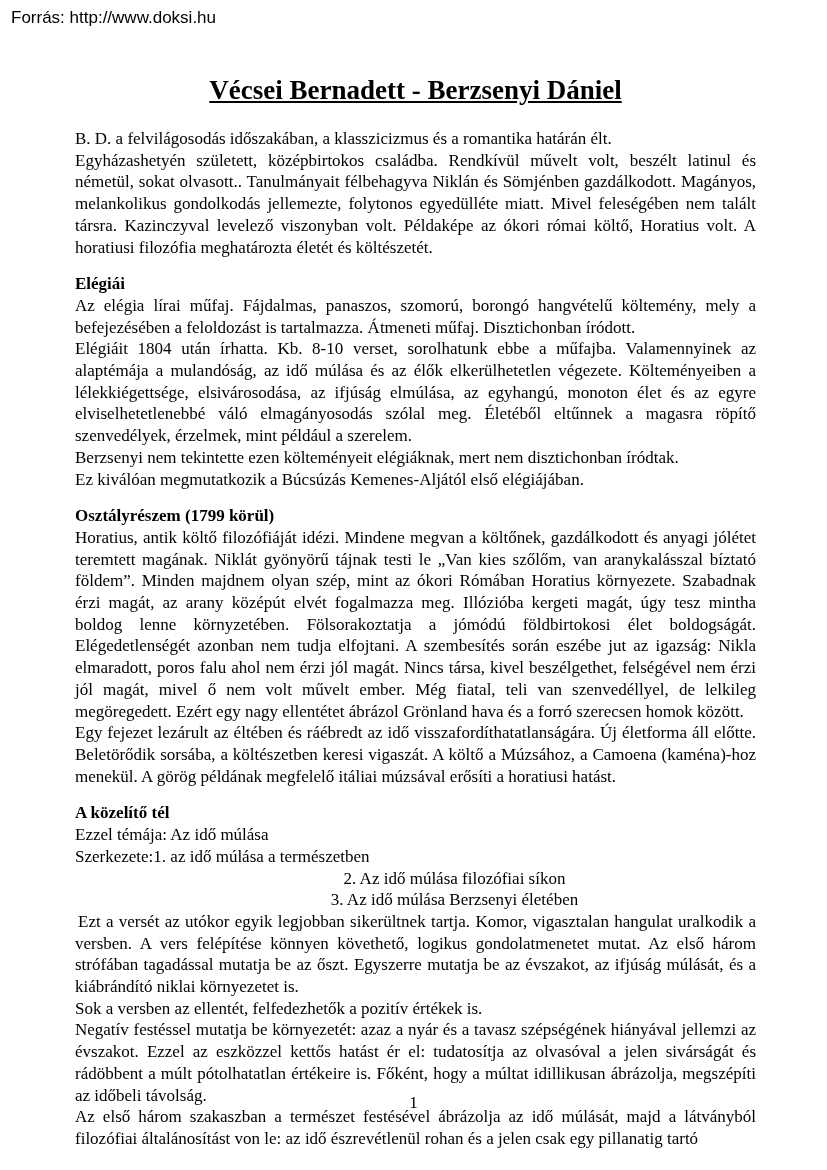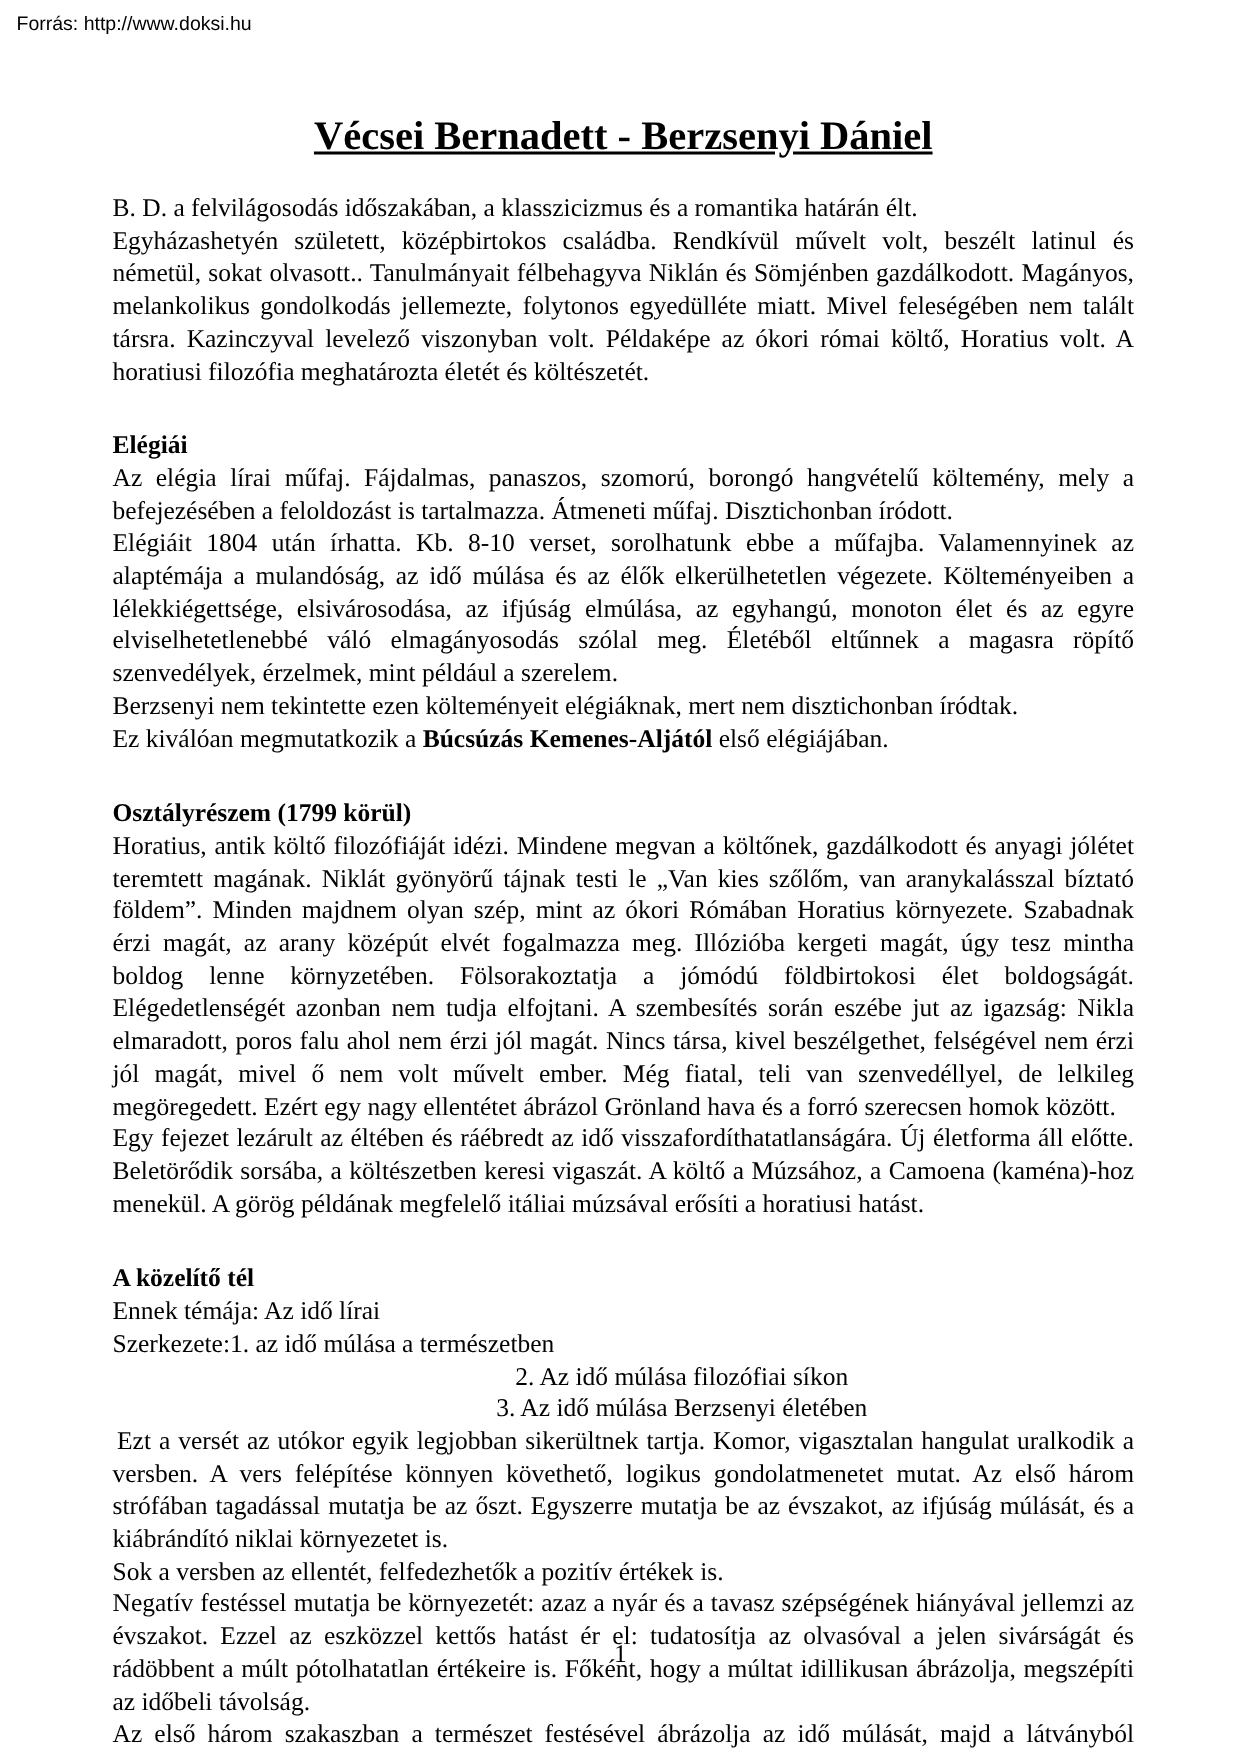--- a/index.html
+++ b/index.html
@@ -10,21 +10,21 @@
     color: #000000;
     font-family: "Liberation Serif", serif;
     position: relative;
     overflow: hidden;
   }
   .source-line {
     position: absolute;
     left: 11px;
     top: 8px;
     font-family: "Liberation Sans", sans-serif;
-    font-size: 13px;
+    font-size: 17px;
     color: #000000;
   }
   .content {
     position: absolute;
     left: 75px;
     top: 0;
     width: 681px;
   }
   .title {
     font-size: 27px;
@@ -38,23 +38,23 @@
     margin: 0;
     font-size: 17px;
     line-height: 21.7px;
     text-align: justify;
   }
   .first-para { margin-top: 25px; }
   .section-heading {
     font-size: 17px;
     line-height: 21.7px;
     font-weight: bold;
-    margin: 28px 0 0 0;
+    margin: 15px 0 0 0;
   }
-  .bold-inline { font-weight: bold; }
+  .bold-inline { font-weight: normal; }
   .sz-label { display: inline-block; min-width: 78px; }
   .sz-item { margin-left: 78px; text-align: center; }
   .lead-space { text-indent: 3px; }
   .page-number {
     position: absolute;
     left: 0;
     top: 1092px;
     width: 100%;
     text-align: center;
     font-size: 17px;
@@ -79,21 +79,21 @@
     <p class="para">Az elégia lírai műfaj. Fájdalmas, panaszos, szomorú, borongó hangvételű költemény, mely a befejezésében a feloldozást is tartalmazza. Átmeneti műfaj. Disztichonban íródott.</p>
     <p class="para">Elégiáit 1804 után írhatta. Kb. 8-10 verset, sorolhatunk ebbe a műfajba. Valamennyinek az alaptémája a mulandóság, az idő múlása és az élők elkerülhetetlen végezete. Költeményeiben a lélekkiégettsége, elsivárosodása, az ifjúság elmúlása, az egyhangú, monoton élet és az egyre elviselhetetlenebbé váló elmagányosodás szólal meg. Életéből eltűnnek a magasra röpítő szenvedélyek, érzelmek, mint például a szerelem.</p>
     <p class="para">Berzsenyi nem tekintette ezen költeményeit elégiáknak, mert nem disztichonban íródtak.</p>
     <p class="para"><span>Ez kiválóan megmutatkozik a </span><span class="bold-inline">Búcsúzás Kemenes-Aljától</span><span> első elégiájában.</span></p>
 
     <h2 class="section-heading">Osztályrészem (1799 körül)</h2>
     <p class="para">Horatius, antik költő filozófiáját idézi. Mindene megvan a költőnek, gazdálkodott és anyagi jólétet teremtett magának. Niklát gyönyörű tájnak testi le „Van kies szőlőm, van aranykalásszal bíztató földem”. Minden majdnem olyan szép, mint az ókori Rómában Horatius környezete. Szabadnak érzi magát, az arany középút elvét fogalmazza meg. Illózióba kergeti magát, úgy tesz mintha boldog lenne környzetében. Fölsorakoztatja a jómódú földbirtokosi élet boldogságát. Elégedetlenségét azonban nem tudja elfojtani. A szembesítés során eszébe jut az igazság: Nikla elmaradott, poros falu ahol nem érzi jól magát. Nincs társa, kivel beszélgethet, felségével nem érzi jól magát, mivel ő nem volt művelt ember. Még fiatal, teli van szenvedéllyel, de lelkileg megöregedett. Ezért egy nagy ellentétet ábrázol Grönland hava és a forró szerecsen homok között.</p>
     <p class="para">Egy fejezet lezárult az éltében és ráébredt az idő visszafordíthatatlanságára. Új életforma áll előtte. Beletörődik sorsába, a költészetben keresi vigaszát. A költő a Múzsához, a Camoena (kaména)-hoz menekül. A görög példának megfelelő itáliai múzsával erősíti a horatiusi hatást.</p>
 
     <h2 class="section-heading">A közelítő tél</h2>
-    <p class="para">Ennek témája: Az idő lírai</p>
+    <p class="para">Ezzel témája: Az idő múlása</p>
     <div class="para"><span class="sz-label">Szerkezete:</span><span>1. az idő múlása a természetben</span></div>
     <div class="para sz-item">2. Az idő múlása filozófiai síkon</div>
     <div class="para sz-item">3. Az idő múlása Berzsenyi életében</div>
     <p class="para lead-space">Ezt a versét az utókor egyik legjobban sikerültnek tartja. Komor, vigasztalan hangulat uralkodik a versben. A vers felépítése könnyen követhető, logikus gondolatmenetet mutat. Az első három strófában tagadással mutatja be az őszt. Egyszerre mutatja be az évszakot, az ifjúság múlását, és a kiábrándító niklai környezetet is.</p>
     <p class="para">Sok a versben az ellentét, felfedezhetők a pozitív értékek is.</p>
     <p class="para">Negatív festéssel mutatja be környezetét: azaz a nyár és a tavasz szépségének hiányával jellemzi az évszakot. Ezzel az eszközzel kettős hatást ér el: tudatosítja az olvasóval a jelen sivárságát és rádöbbent a múlt pótolhatatlan értékeire is. Főként, hogy a múltat idillikusan ábrázolja, megszépíti az időbeli távolság.</p>
     <p class="para">Az első három szakaszban a természet festésével ábrázolja az idő múlását, majd a látványból filozófiai általánosítást von le: az idő észrevétlenül rohan és a jelen csak egy pillanatig tartó</p>
 
   </div>
 

